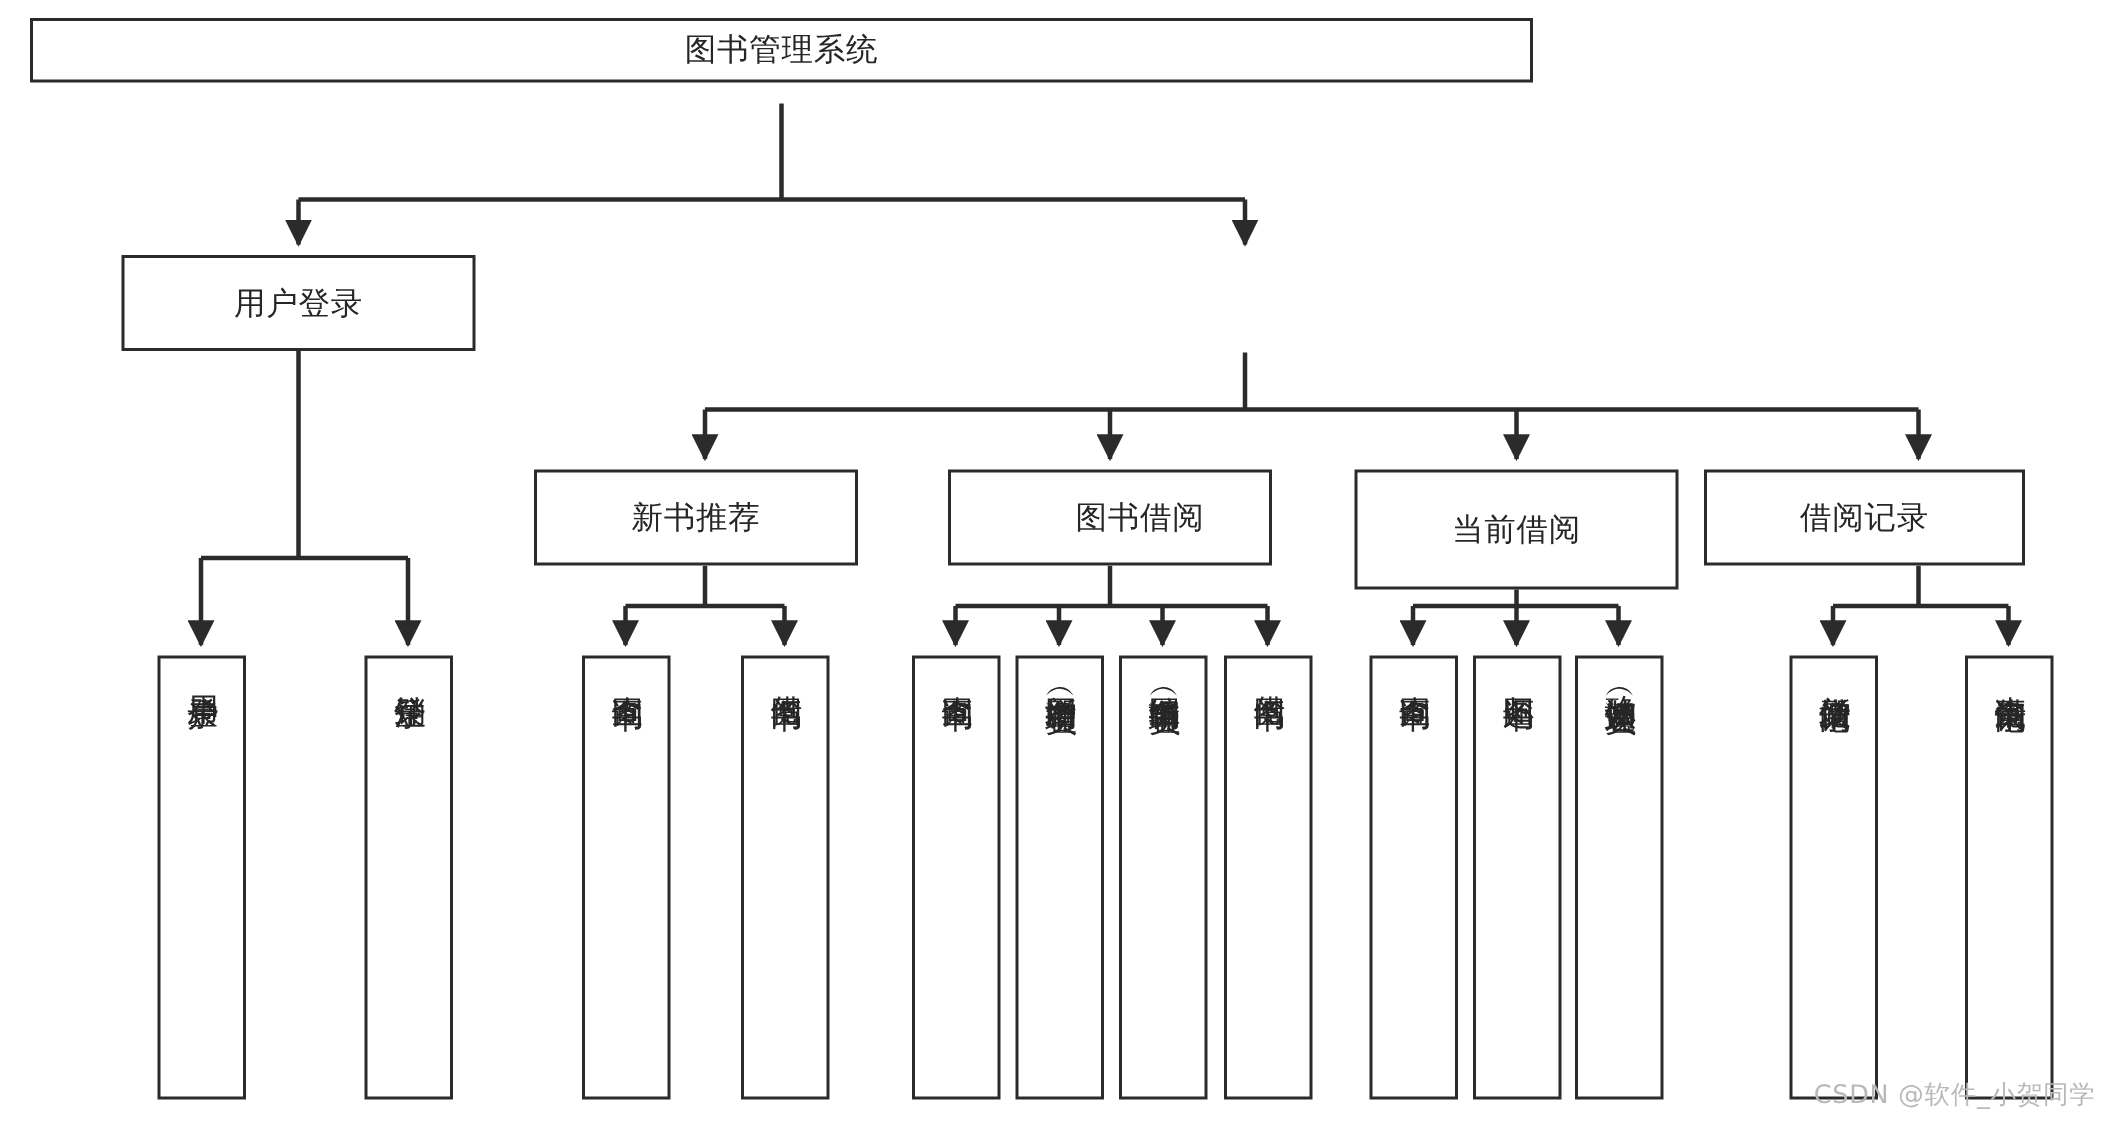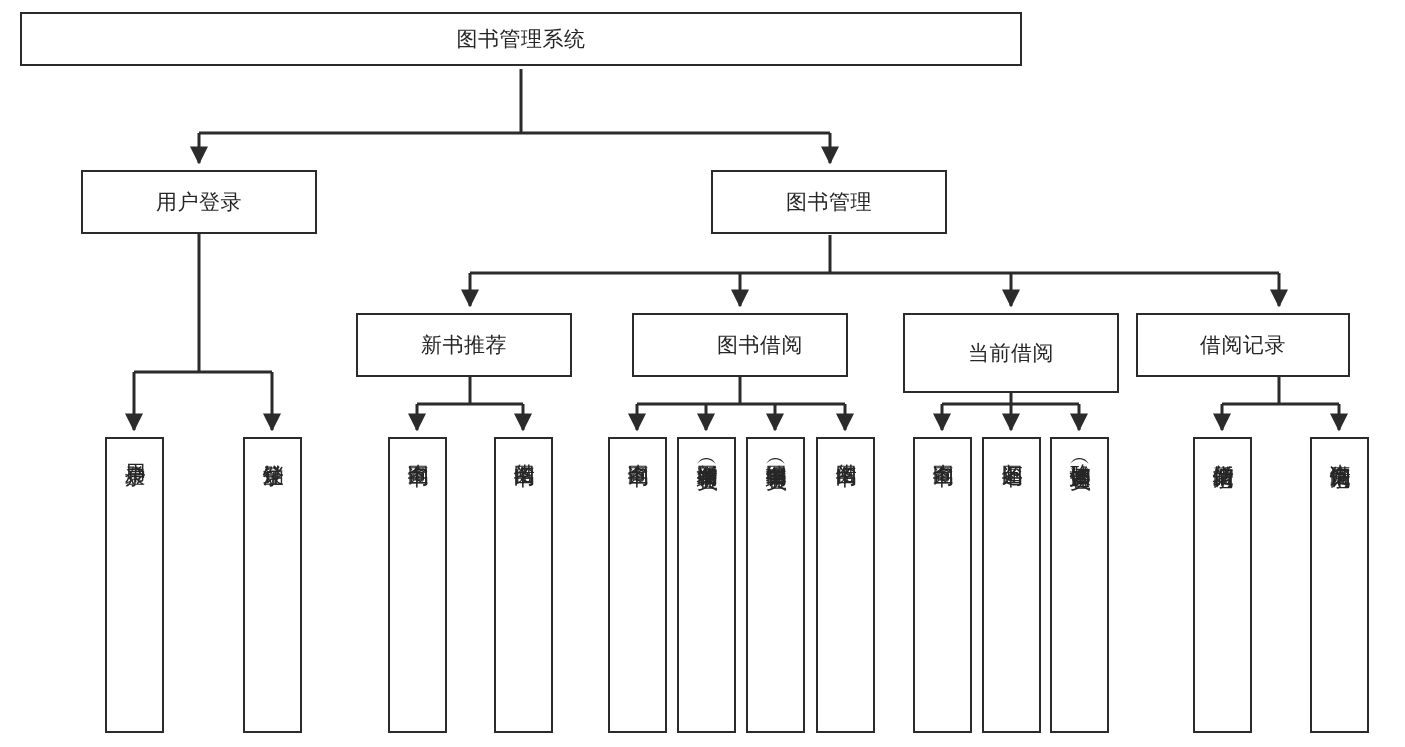--- a/index.html
+++ b/index.html
@@ -116,29 +116,26 @@
       <path d="M 1011 404 L 1011 430" marker-end="url(#arrow)"></path>
       <path d="M 1079 404 L 1079 430" marker-end="url(#arrow)"></path>
 
       <path d="M 1279 377 L 1279 404"></path>
       <path d="M 1222 404 L 1339 404"></path>
       <path d="M 1222 404 L 1222 430" marker-end="url(#arrow)"></path>
       <path d="M 1339 404 L 1339 430" marker-end="url(#arrow)"></path>
     </g>
   </svg>
 
-  <div class="node h" style="left:20px; top:12px; width:1002px; height:54px;">
+  <div class="node h" style="left:20px; top:12px; width:1002px; height:43px;">
     <span class="lbl">图书管理系统</span>
   </div>
 
   <div class="node h" style="left:81px; top:170px; width:236px; height:64px;">
     <span class="lbl">用户登录</span>
-  </div>
-  <div class="node h" style="left:711px; top:170px; width:236px; height:64px;">
-    <span class="lbl">图书管理</span>
   </div>
 
   <div class="node h" style="left:356px; top:313px; width:216px; height:64px;">
     <span class="lbl">新书推荐</span>
   </div>
   <div class="node h" style="left:632px; top:313px; width:216px; height:64px;padding-left:40px;">
     <span class="lbl">图书借阅</span>
   </div>
   <div class="node h" style="left:903px; top:313px; width:216px; height:80px;">
     <span class="lbl">当前借阅</span>
@@ -184,13 +181,14 @@
     <span class="lbl">确认归还（管理员）</span>
   </div>
 
   <div class="node v" style="left:1193px; top:437px; width:59px; height:296px;">
     <span class="lbl">新增借阅记录</span>
   </div>
   <div class="node v" style="left:1310px; top:437px; width:59px; height:296px;">
     <span class="lbl">查询借阅记录</span>
   </div>
 
+  <div class="watermark">CSDN @软件_小贺同学</div>
 </div>
 
 </body></html>

